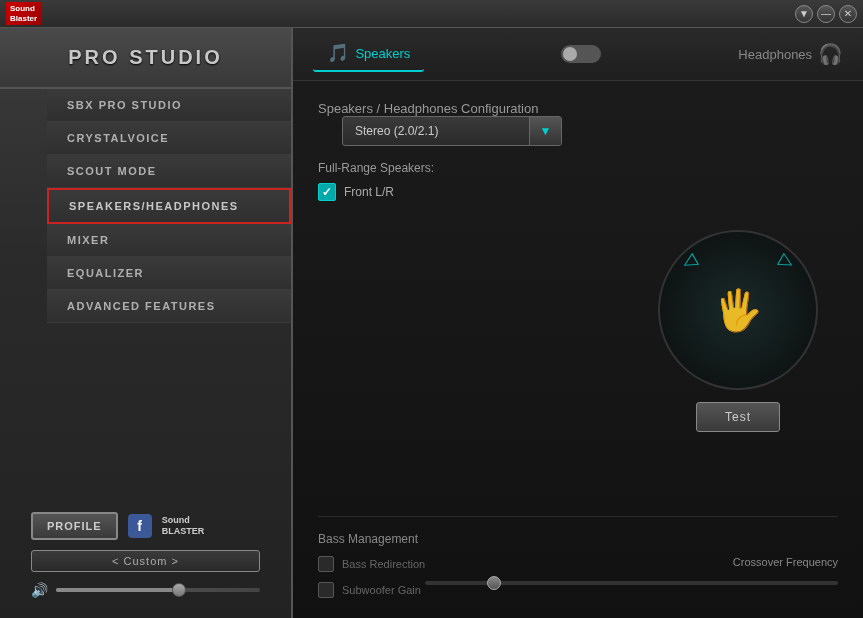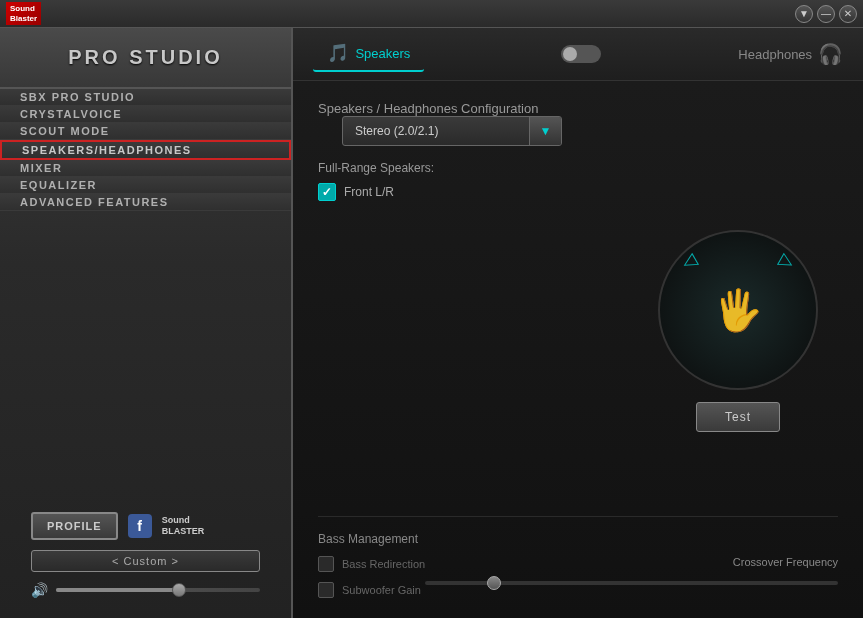--- a/index.html
+++ b/index.html
@@ -75,30 +75,31 @@
     }
     .sidebar-title {
       color: #c8c8c8;
       font-size: 20px;
       font-weight: bold;
       letter-spacing: 3px;
       text-shadow: 0 1px 2px #000;
       font-family: Arial, sans-serif;
     }
     .nav-item {
-      padding: 2px 20px;
+      padding: 10px 20px;
       color: #b0b0b0;
       font-size: 11px;
       font-weight: bold;
       letter-spacing: 1.5px;
       cursor: pointer;
       border-bottom: 1px solid #3a3a3a;
       background: linear-gradient(180deg, #3a3a3a 0%, #2f2f2f 100%);
       text-transform: uppercase;
       user-select: none;
+      margin-left: 47px;
     }
     .nav-item.active {
       border: 2px solid #cc2222;
       color: #c8c8c8;
       background: linear-gradient(180deg, #3a3a3a 0%, #2f2f2f 100%);
     }
     .sidebar-spacer {
       flex: 1;
     }
     .sidebar-bottom {

